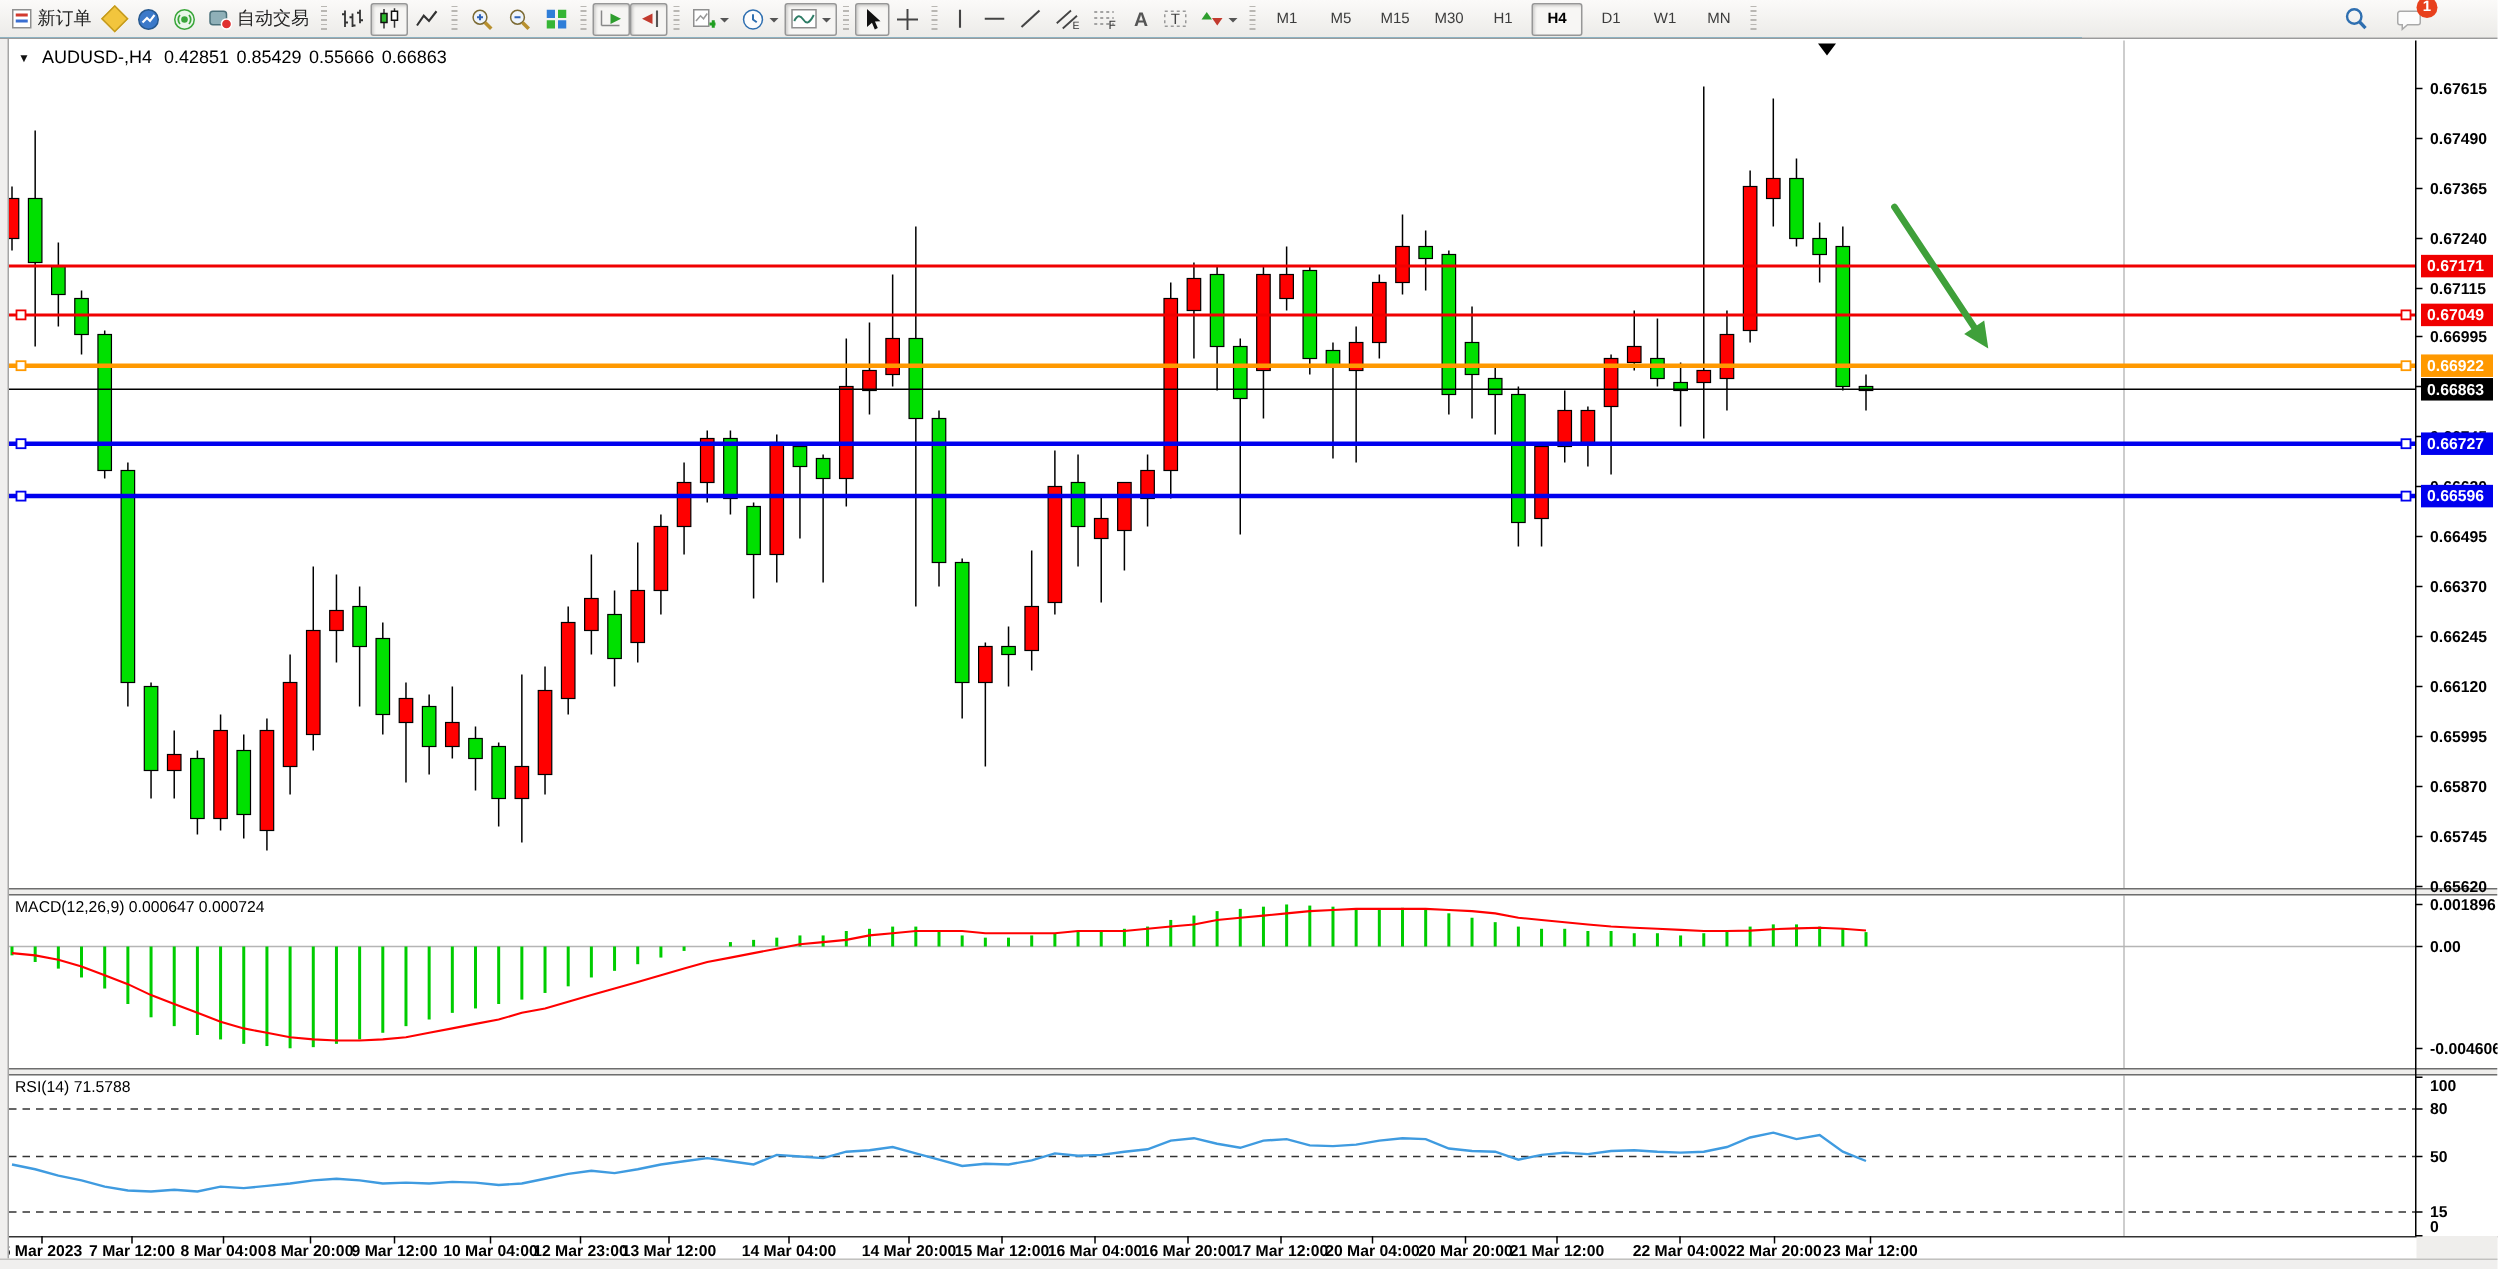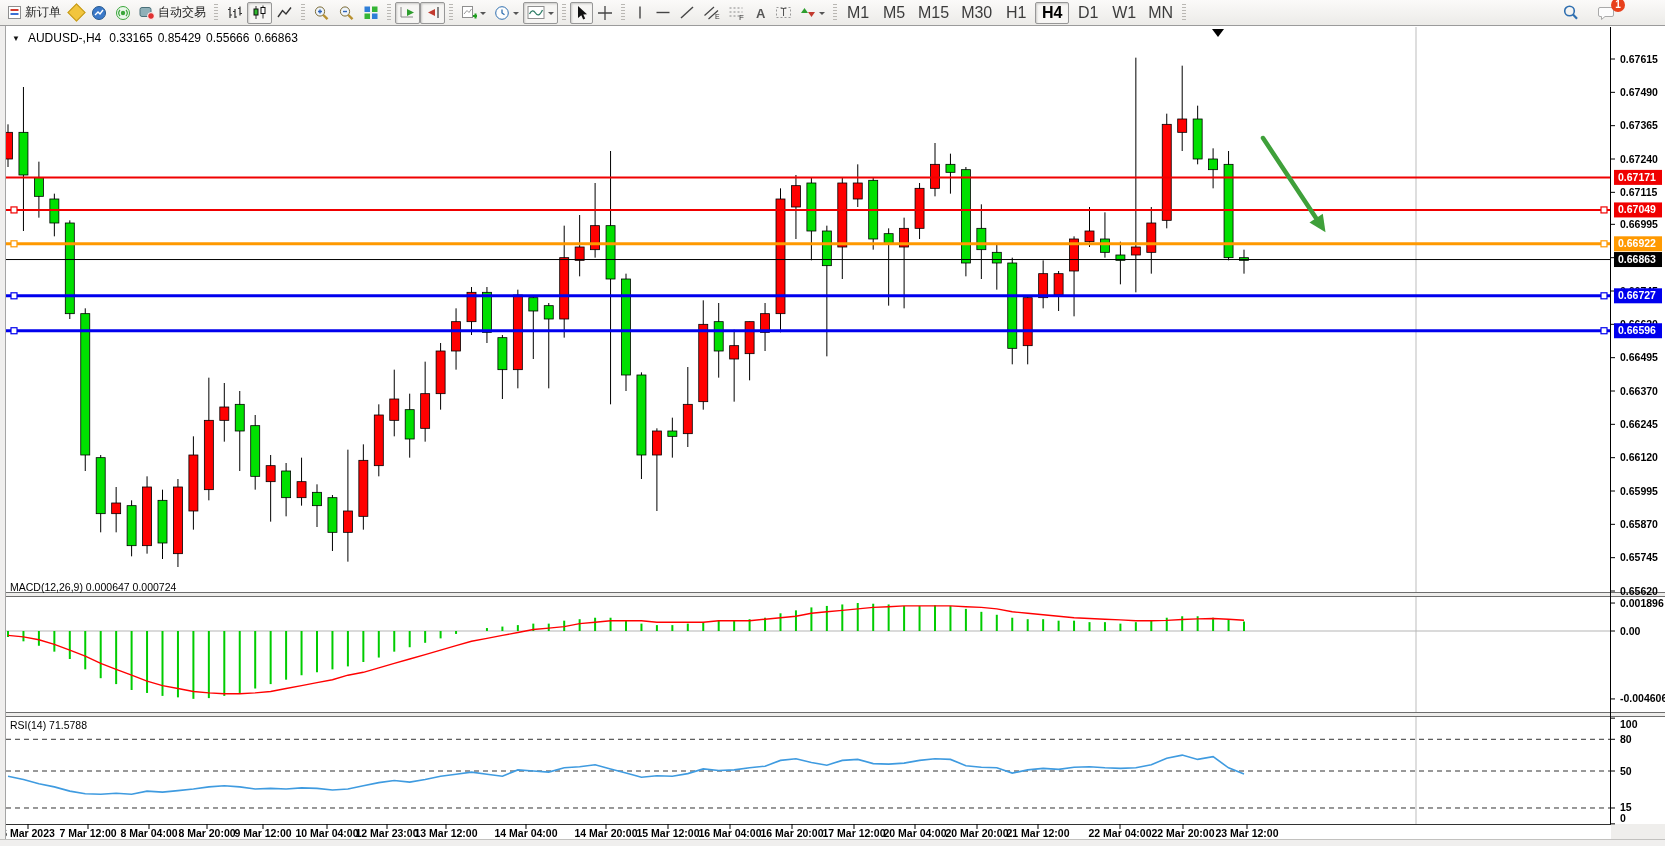--- a/index.html
+++ b/index.html
@@ -9,21 +9,21 @@
   .toolbar{position:absolute;left:0;top:0;width:1665px;height:26px;box-sizing:border-box;
     background:linear-gradient(#fbfaf9,#ecebe8);border-bottom:1px solid #9b9b9b;
     display:flex;align-items:center;padding-left:3px;z-index:30;}
   .tb-btn{height:22px;min-width:22px;display:flex;align-items:center;justify-content:center;
     padding:0 3px;box-sizing:border-box;border:1px solid transparent;border-radius:2px;
     font-size:12px;color:#222;gap:3px;flex:0 0 auto;}
   .tb-btn.pressed{border:1px solid #979797;background:#f6f5f3;box-shadow:inset 1px 1px 2px rgba(0,0,0,.18);}
   .tb-handle{width:4px;height:18px;margin:0 4px;flex:0 0 auto;
     background:repeating-linear-gradient(to bottom,#b9b7b3 0 1px,rgba(0,0,0,0) 1px 3px);}
   .tf-btn{height:20px;min-width:24px;display:flex;align-items:center;justify-content:center;
-    font-size:16px;color:#3c3c3c;padding:0 4px;border:1px solid transparent;border-radius:2px;flex:0 0 auto;}
+    font-size:10px;color:#3c3c3c;padding:0 4px;border:1px solid transparent;border-radius:2px;flex:0 0 auto;}
   .tf-btn.pressed{border:1px solid #979797;background:#f7f6f4;box-shadow:inset 1px 1px 2px rgba(0,0,0,.18);color:#000;font-weight:bold;}
   .caret{width:0;height:0;border:3px solid rgba(0,0,0,0);border-top-color:#555;margin-top:4px;flex:0 0 auto;}
   .tb-right{margin-left:auto;display:flex;align-items:center;gap:10px;margin-right:46px;}
   .badge{position:absolute;top:-5px;right:-7px;width:14px;height:14px;border-radius:50%;
     background:#e8401c;color:#fff;font-size:10px;font-weight:bold;display:flex;align-items:center;justify-content:center;}
   .icon16{display:block;flex:0 0 auto;}
   .diamond{width:11px;height:11px;background:#f2c53d;border:1px solid #c39a1e;transform:rotate(45deg);}
   
   .left-edge{position:absolute;left:0;top:26px;width:6px;height:820px;background:#f0efee;border-right:1px solid #a5a5a5;box-sizing:border-box;z-index:20;}
   .status-bar{position:absolute;left:0;top:839px;width:1665px;height:7px;background:#f0efee;border-top:1px solid #c2c1bf;box-sizing:border-box;z-index:21;}
@@ -631,23 +631,23 @@
       <polygon points="1325.524615057715,232.33538412216663 1309.464462161866,222.58492316065545 1322.8010767573326,213.74553906831127" fill="#3fa03a"></polygon>
     </svg>
 
   <div class="left-edge"></div>
   <div class="status-bar"></div>
 
   <div class="info-line">
     <span class="info-caret">▼</span>
     <span>AUDUSD-,H4</span>
     <span style="display:flex;gap:5px;">
-      <span>0.33165</span>
+      <span>0.42851</span>
       <span>0.85429</span>
       <span>0.55666</span>
       <span>0.66863</span>
     </span>
   </div>
 
-  <div class="pane-label" style="left:10px;top:581px;">MACD(12,26,9) 0.000647 0.000724</div>
+  <div class="pane-label" style="left:10px;top:599px;">MACD(12,26,9) 0.000647 0.000724</div>
   <div class="pane-label" style="left:10px;top:719px;">RSI(14) 71.5788</div>
 
 </div>
 
 </body></html>

